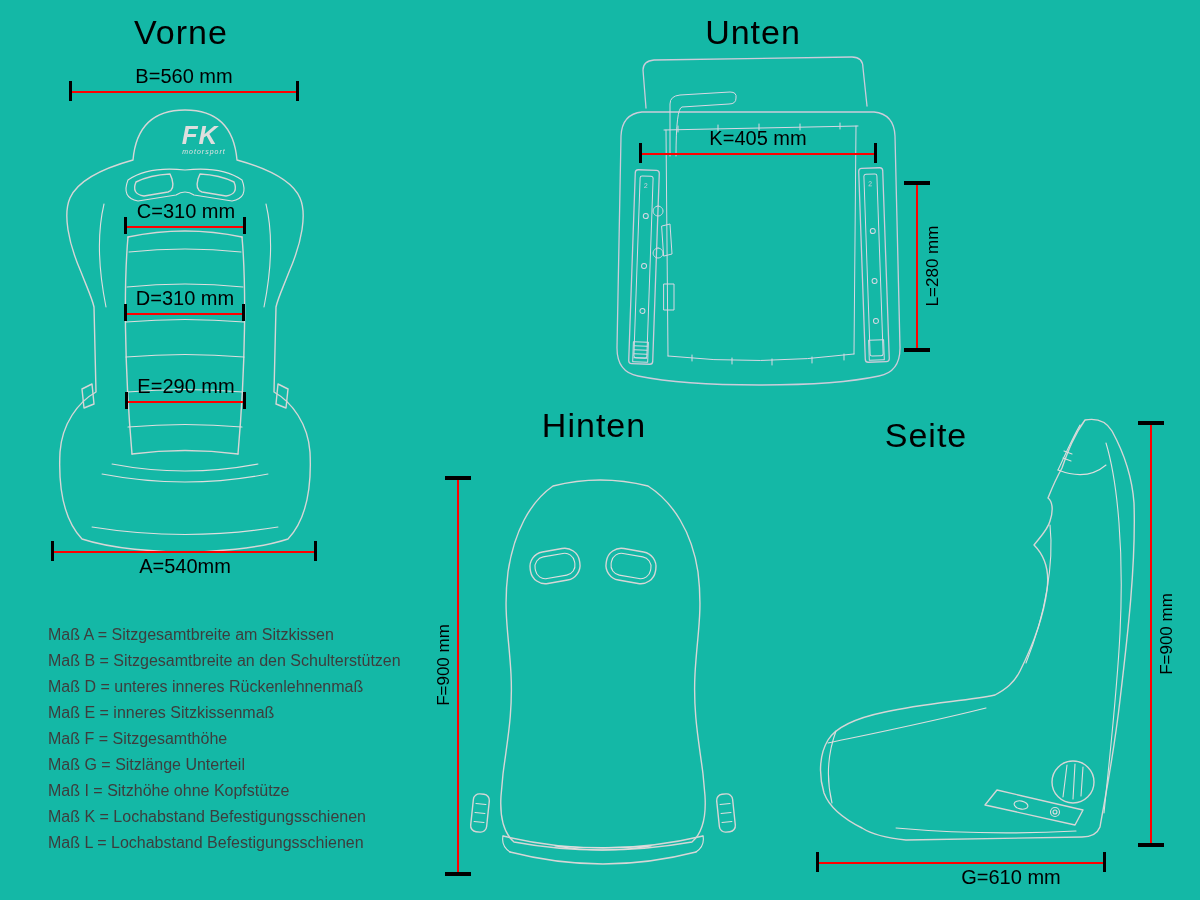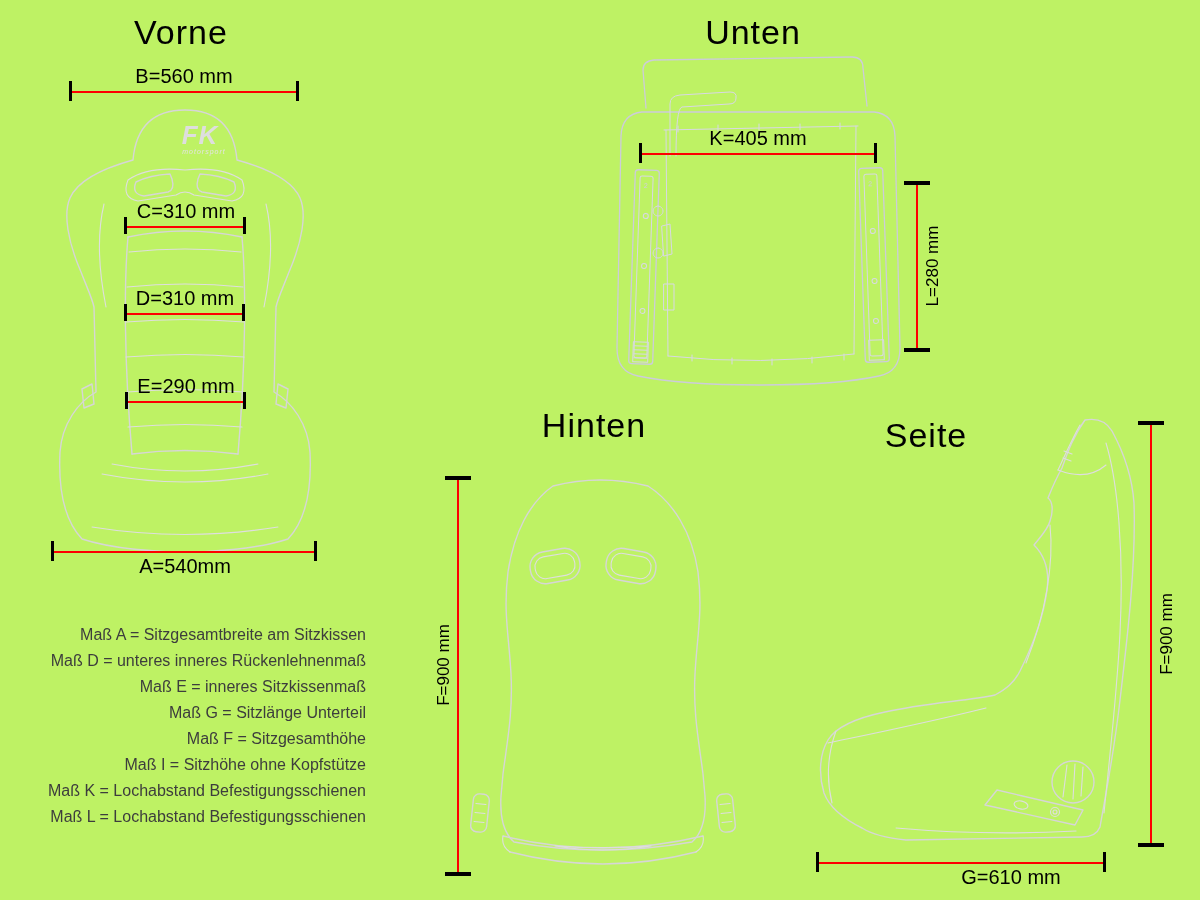--- a/index.html
+++ b/index.html
@@ -1,18 +1,18 @@
 <!DOCTYPE html>
 <html><head>
 <meta charset="utf-8">
 <style>
   html,body{margin:0;padding:0;background:#ffffff;}
   .canvas{
-    position:relative;width:1200px;height:900px;background:#bef264;overflow:hidden;
-    font-family:"Liberation Sans", sans-serif;color:#000;text-align:right;
+    position:relative;width:1200px;height:900px;background:#14b8a6;overflow:hidden;
+    font-family:"Liberation Sans", sans-serif;color:#000;
   }
   .view-title{
     position:absolute;font-size:34px;line-height:36px;color:#000;
     transform:translateX(-50%);white-space:nowrap;letter-spacing:1px;
   }
   .dim-line-h{position:absolute;height:2px;background:#fe0000;}
   .dim-line-v{position:absolute;width:2px;background:#fe0000;}
   .dim-tick-v{position:absolute;width:3px;height:20px;background:#000;}
   .dim-tick-v.small{height:17px;}
   .dim-tick-h{position:absolute;width:26px;height:4px;background:#000;}
@@ -237,22 +237,23 @@
   <div class="dim-tick-h" style="left:1138px;top:843px"></div>
   <div class="dim-label-v" style="left:1167px;top:634px">F=900 mm</div>
 
   <div class="dim-line-h" style="left:818px;top:862px;width:287px"></div>
   <div class="dim-tick-v" style="left:816px;top:852px"></div>
   <div class="dim-tick-v" style="left:1103px;top:852px"></div>
   <div class="dim-label-h" style="left:1011px;top:868px">G=610 mm</div>
 
   <div class="legend">
     <div class="legend-line">Maß A = Sitzgesamtbreite am Sitzkissen</div>
+    <div class="legend-line">Maß B = Sitzgesamtbreite an den Schulterstützen</div>
     <div class="legend-line">Maß D = unteres inneres Rückenlehnenmaß</div>
     <div class="legend-line">Maß E = inneres Sitzkissenmaß</div>
+    <div class="legend-line">Maß F = Sitzgesamthöhe</div>
     <div class="legend-line">Maß G = Sitzlänge Unterteil</div>
-    <div class="legend-line">Maß F = Sitzgesamthöhe</div>
     <div class="legend-line">Maß I = Sitzhöhe ohne Kopfstütze</div>
     <div class="legend-line">Maß K = Lochabstand Befestigungsschienen</div>
     <div class="legend-line">Maß L = Lochabstand Befestigungsschienen</div>
   </div>
 
 </div>
 
 </body></html>

